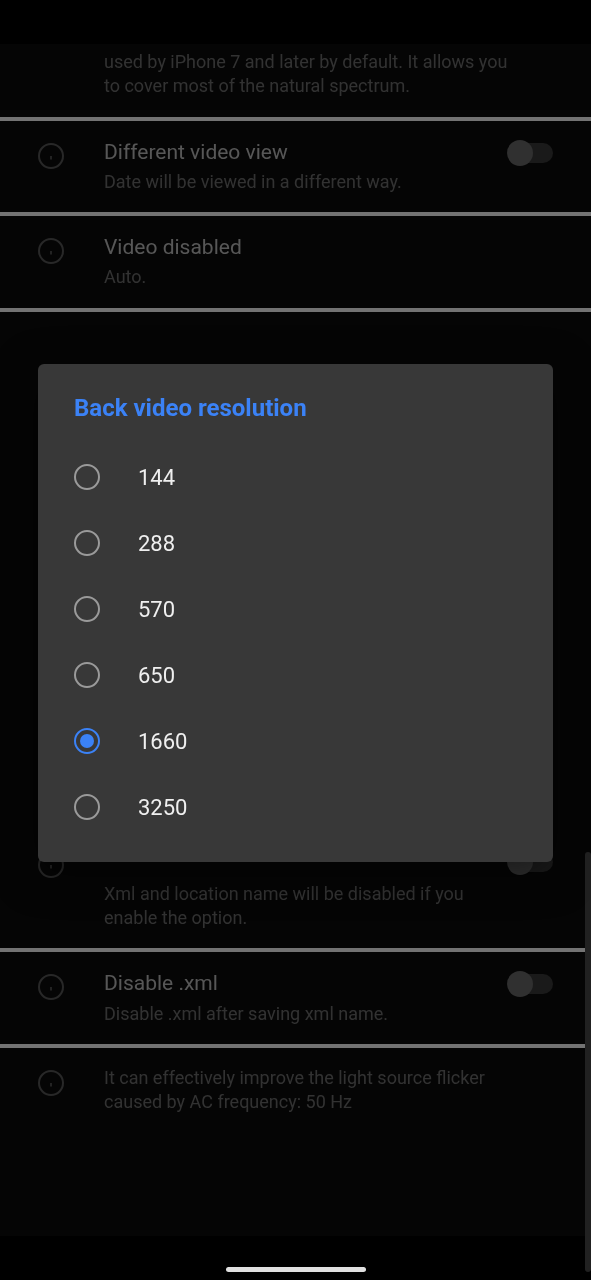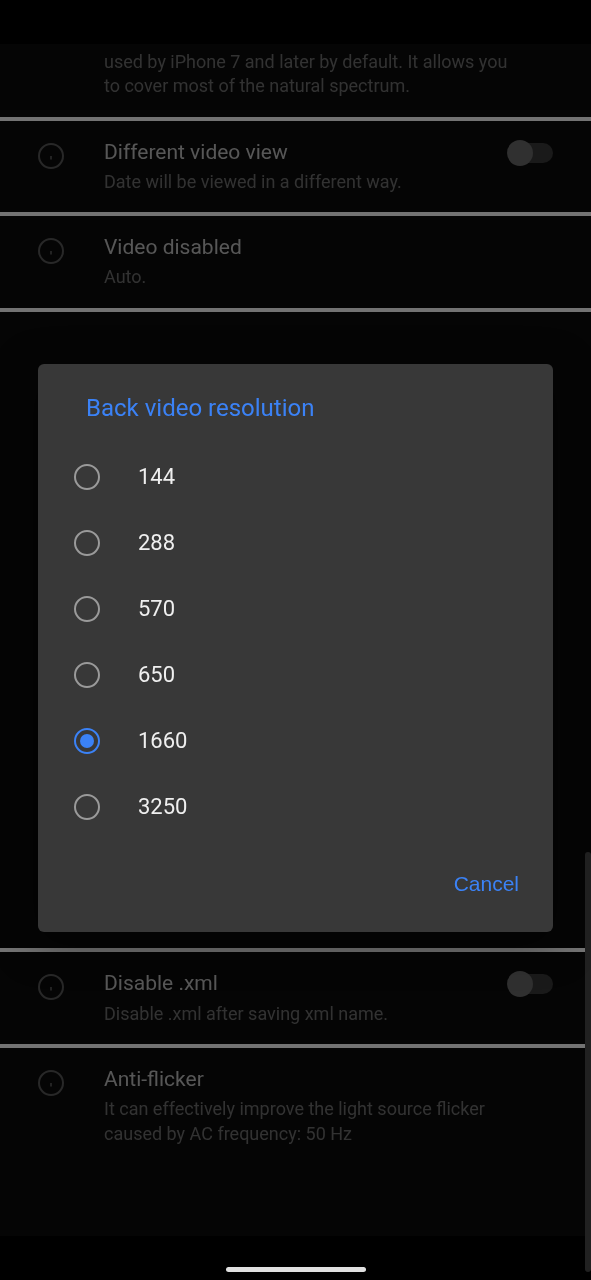--- a/index.html
+++ b/index.html
@@ -106,28 +106,29 @@
     top: 364px;
     background: #383838;
     border-radius: 6px;
     z-index: 20;
     padding-bottom: 10px;
     box-shadow: 0 10px 40px rgba(0,0,0,0.5);
   }
   .dialog-title {
     color: #3b82f6;
     font-size: 24px;
-    font-weight: 400;
-    padding: 30px 36px 22px 48px;
+    font-weight: 700;
+    padding: 30px 36px 22px 36px;
   }
   .radio-list {
     padding: 0 0 12px 0;
   }
   .radio-item {
     display: flex;
+    align-items: center;
     padding: 20px 36px;
     cursor: pointer;
   }
   .radio-circle {
     width: 26px;
     height: 26px;
     border: 2.5px solid #9a9a9a;
     border-radius: 50%;
     margin-right: 38px;
     flex-shrink: 0;
@@ -253,21 +254,20 @@
   </div>
 
   <div class="setting-row" style="border-bottom:none">
     <div class="info-icon">
       <svg viewBox="0 0 24 24" fill="none" stroke="currentColor" stroke-width="3">
           <line x1="12" y1="8" x2="12" y2="8"></line>
           <line x1="12" y1="12" x2="12" y2="18"></line>
         </svg>
     </div>
     <div class="setting-text">
-      <div class="setting-title">Anti-flicker</div>
       <div class="setting-desc">It can effectively improve the light source flicker caused by AC frequency: 50 Hz</div>
     </div>
   </div>
 
   <div class="scrollbar-indicator"></div>
 </div>
 
 <div class="overlay"></div>
 
 <div class="dialog">
@@ -291,18 +291,15 @@
       </div>
       <div class="radio-item">
         <div class="radio-circle selected"></div>
         <div class="radio-label">1660</div>
       </div>
       <div class="radio-item">
         <div class="radio-circle"></div>
         <div class="radio-label">3250</div>
       </div>
     </div>
-  <div class="dialog-actions">
-    <button class="cancel-btn">Cancel</button>
-  </div>
 </div>
 
 <div class="home-indicator"></div>
 
 </body></html>

